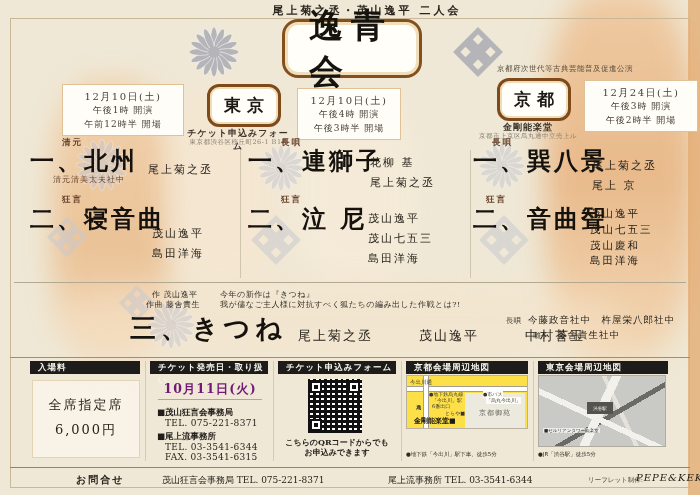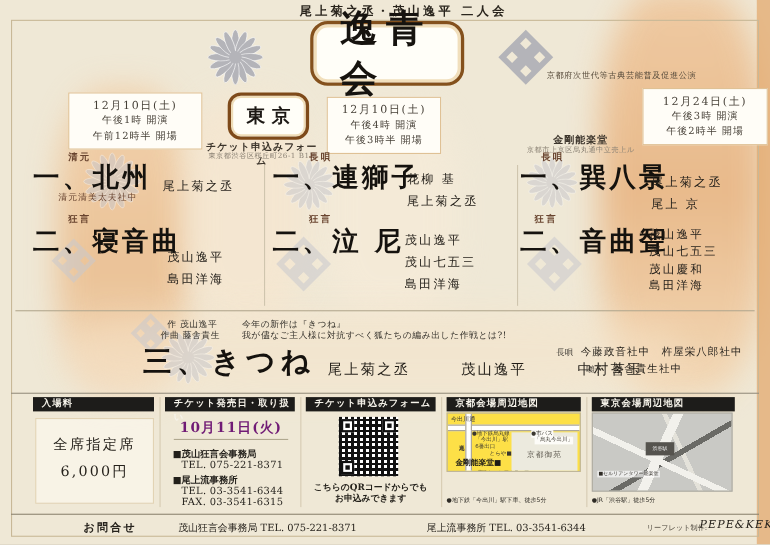--- a/index.html
+++ b/index.html
@@ -137,20 +137,23 @@
     <span>東京</span>
   </div>
   <div class="hallname" style="left:184px;top:127px;width:108px;">チケット申込みフォーム</div>
   <div class="halladdr" style="left:184px;top:138px;width:108px;">東京都渋谷区桜丘町26-1 B1F</div>
   <div class="datebox" style="left:297px;top:88px;width:94px;">
     <div class="d-date">12月10日(土)</div>
     <div class="d-line">午後4時 開演</div>
     <div class="d-line">午後3時半 開場</div>
   </div>
   <div class="kyotonote" style="left:497px;top:64px;">京都府次世代等古典芸能普及促進公演</div>
+  <div class="venuebox" style="left:497px;top:78px;">
+    <span>京都</span>
+  </div>
   <div class="hallname" style="left:482px;top:121px;width:92px;">金剛能楽堂</div>
   <div class="halladdr" style="left:472px;top:132px;width:112px;">京都市上京区烏丸通中立売上ル</div>
   <div class="datebox" style="left:584px;top:80px;width:104px;">
     <div class="d-date">12月24日(土)</div>
     <div class="d-line">午後3時 開演</div>
     <div class="d-line">午後2時半 開場</div>
   </div>
 
   <svg class="crest wm" viewBox="0 0 100 100" style="left:75px;top:138px;width:54px;height:54px;">
       <use href="#kiku"></use>

